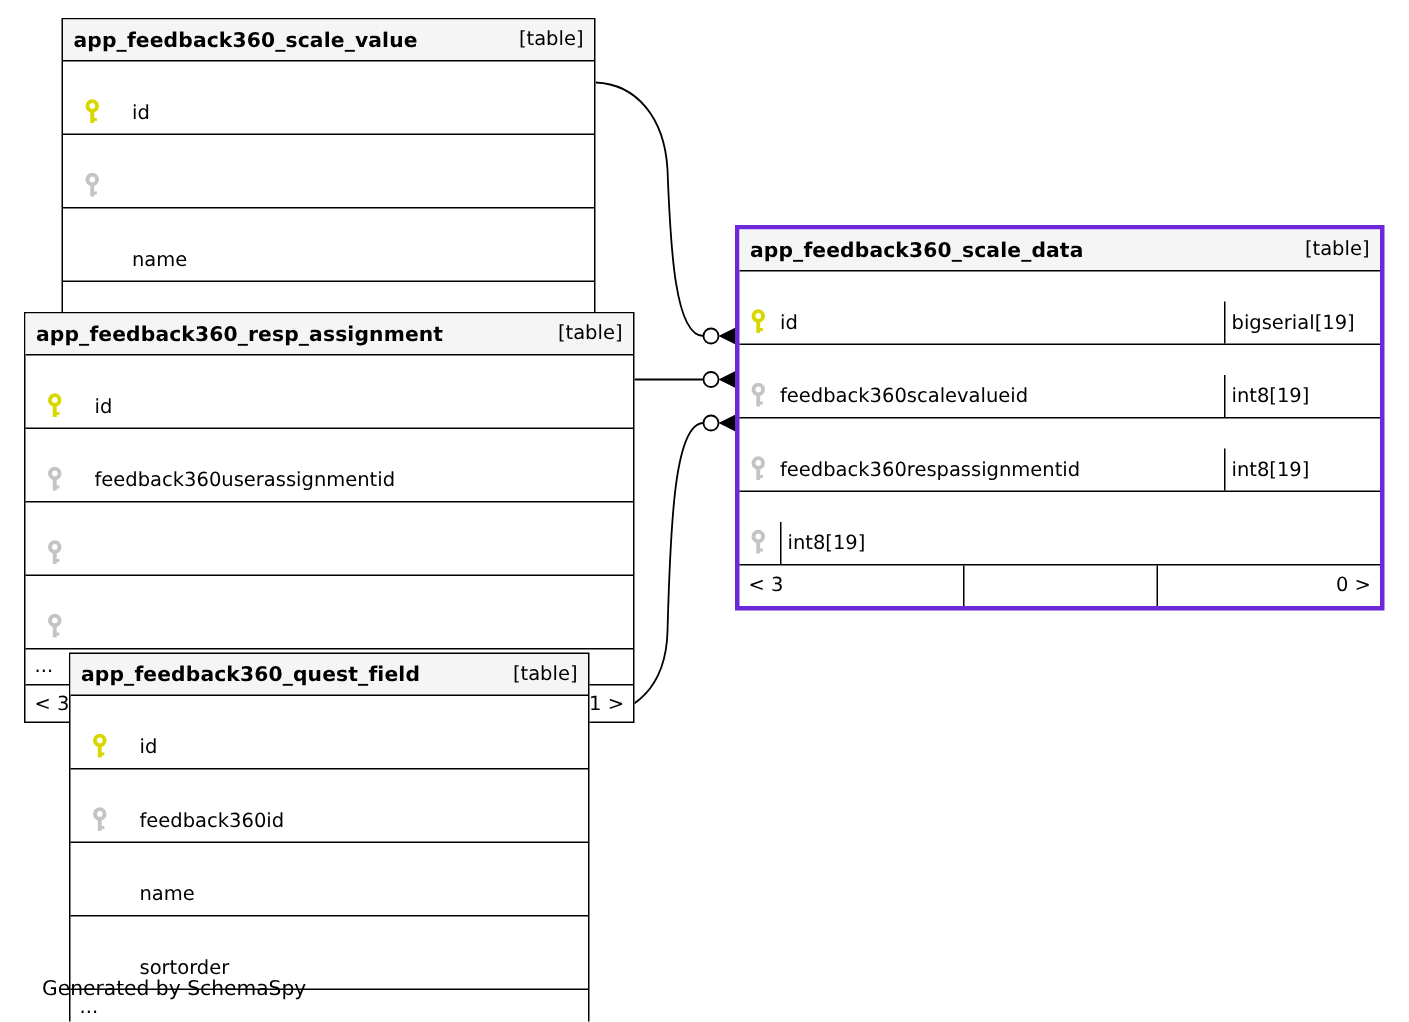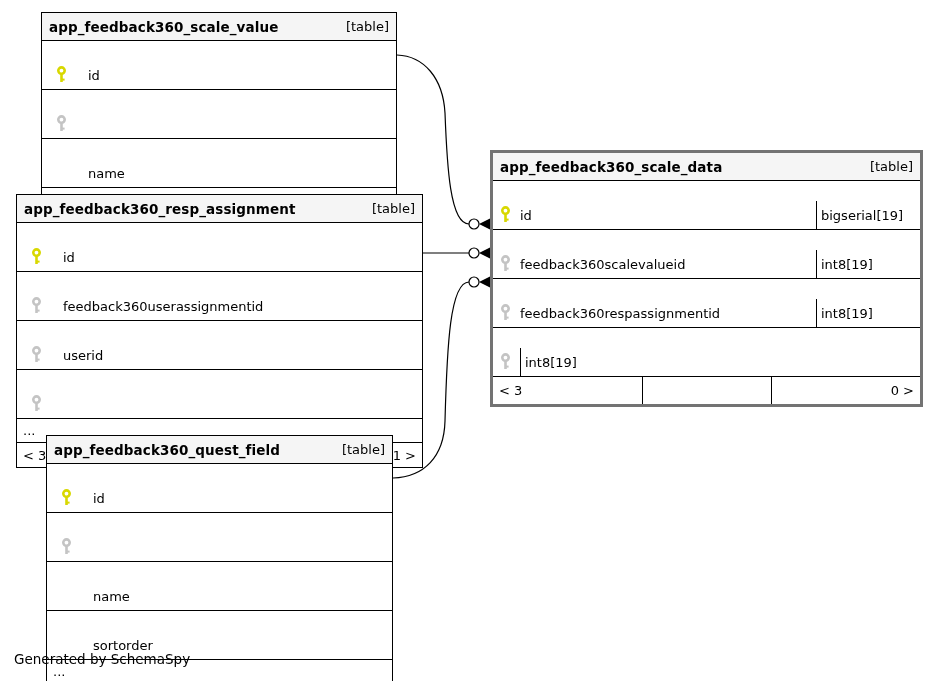--- a/index.html
+++ b/index.html
@@ -5,21 +5,21 @@
   html,body { margin:0; padding:0; }
   body {
     width:939px; height:681px; background:#ffffff; position:relative;
     font-family:"DejaVu Sans","Liberation Sans",sans-serif; color:#000;
     overflow:hidden;
   }
   .canvas { position:absolute; left:0; top:0; width:798px; height:681px; }
 
   
   .etable { position:absolute; background:#fff; border:1px solid #000; box-sizing:border-box; }
-  .etable.focus { border:3px solid #737373; }
+  .etable.focus { border:3px solid #6d28d9; }
 
   .ehead { height:28px; background:#f5f5f5; border-bottom:1px solid #000;
            display:flex; align-items:center; padding:0 7px; box-sizing:border-box; }
   .tname { font-weight:bold; font-size:13.5px; letter-spacing:0.1px; }
   .ttag  { margin-left:auto; font-size:13px; font-weight:normal; }
 
   .erow { height:29px; border-bottom:1px solid #000; display:flex; align-items:center;
           box-sizing:border-box; padding-left:14px; font-size:13px;margin-top:20px; }
   .focus .erow { padding-left:7px; }
   .kslot { width:32px; display:flex; align-items:center; flex:0 0 auto; }
@@ -38,21 +38,21 @@
   .fc2 { width:30%; border-left:1px solid #000; }
   .fc3 { width:35%; border-left:1px solid #000; justify-content:flex-end; padding-right:6px; }
 
   .keysvg { display:block; }
   .pk-stroke { stroke:#d8d800; }
   .fk-stroke { stroke:#c4c4c4; }
 
   .rel-overlay { position:absolute; left:0; top:0; width:939px; height:681px; pointer-events:none; }
   .rel-overlay path { fill:none; stroke:#000; stroke-width:1.2px; }
 
-  .gen-note { position:absolute; left:14px; top:651px; font-size:13.5px; }
+  .gen-note { position:absolute; left:28px; top:651px; font-size:13.5px; }
 </style>
 </head>
 <body>
 
 <div class="canvas">
 
   <svg class="rel-overlay" viewBox="0 0 939 681">
     <g>
       <path d="M397,55 C424,56 443,78 445,113 C447,166 450,224 469,224"></path>
       <circle cx="474" cy="224" r="5" fill="#ffffff" stroke="#000" stroke-width="1.2"></circle>
@@ -102,21 +102,21 @@
       <span class="kslot"></span>
       <span class="cname">score</span>
     </div>
     <div class="efoot">
       <span class="fc fc1">&lt; 1</span>
       <span class="fc fc2"></span>
       <span class="fc fc3">1 &gt;</span>
     </div>
   </div>
 
-  <div class="etable" style="left:16px; top:194px; width:407px;">
+  <div class="etable" style="left:16px; top:208px; width:407px;">
     <div class="ehead">
       <span class="tname">app_feedback360_resp_assignment</span>
       <span class="ttag">[table]</span>
     </div>
     <div class="erow">
       <span class="kslot">
           <svg class="keysvg" width="11" height="18" viewBox="0 0 11 18">
             <circle class="pk-stroke" cx="5.5" cy="4.6" r="3.2" fill="none" stroke-width="2.6"></circle>
             <line class="pk-stroke" x1="5.5" y1="8" x2="5.5" y2="16" stroke-width="2.6"></line>
             <line class="pk-stroke" x1="5.5" y1="13.6" x2="8.6" y2="13.6" stroke-width="2"></line>
@@ -135,21 +135,20 @@
       <span class="cname">feedback360userassignmentid</span>
     </div>
     <div class="erow">
       <span class="kslot">
           <svg class="keysvg" width="11" height="18" viewBox="0 0 11 18">
             <circle class="fk-stroke" cx="5.5" cy="4.6" r="3.2" fill="none" stroke-width="2.6"></circle>
             <line class="fk-stroke" x1="5.5" y1="8" x2="5.5" y2="16" stroke-width="2.6"></line>
             <line class="fk-stroke" x1="5.5" y1="13.6" x2="8.6" y2="13.6" stroke-width="2"></line>
           </svg>
         </span>
-      <span class="cname">userid</span>
     </div>
     <div class="erow">
       <span class="kslot">
           <svg class="keysvg" width="11" height="18" viewBox="0 0 11 18">
             <circle class="fk-stroke" cx="5.5" cy="4.6" r="3.2" fill="none" stroke-width="2.6"></circle>
             <line class="fk-stroke" x1="5.5" y1="8" x2="5.5" y2="16" stroke-width="2.6"></line>
             <line class="fk-stroke" x1="5.5" y1="13.6" x2="8.6" y2="13.6" stroke-width="2"></line>
           </svg>
         </span>
     </div>
@@ -177,20 +176,21 @@
       <span class="cname">id</span>
     </div>
     <div class="erow">
       <span class="kslot">
           <svg class="keysvg" width="11" height="18" viewBox="0 0 11 18">
             <circle class="fk-stroke" cx="5.5" cy="4.6" r="3.2" fill="none" stroke-width="2.6"></circle>
             <line class="fk-stroke" x1="5.5" y1="8" x2="5.5" y2="16" stroke-width="2.6"></line>
             <line class="fk-stroke" x1="5.5" y1="13.6" x2="8.6" y2="13.6" stroke-width="2"></line>
           </svg>
         </span>
+      <span class="cname">feedback360id</span>
     </div>
     <div class="erow">
       <span class="kslot"></span>
       <span class="cname">name</span>
     </div>
     <div class="erow">
       <span class="kslot"></span>
       <span class="cname">sortorder</span>
     </div>
     <div class="edots">...</div>

